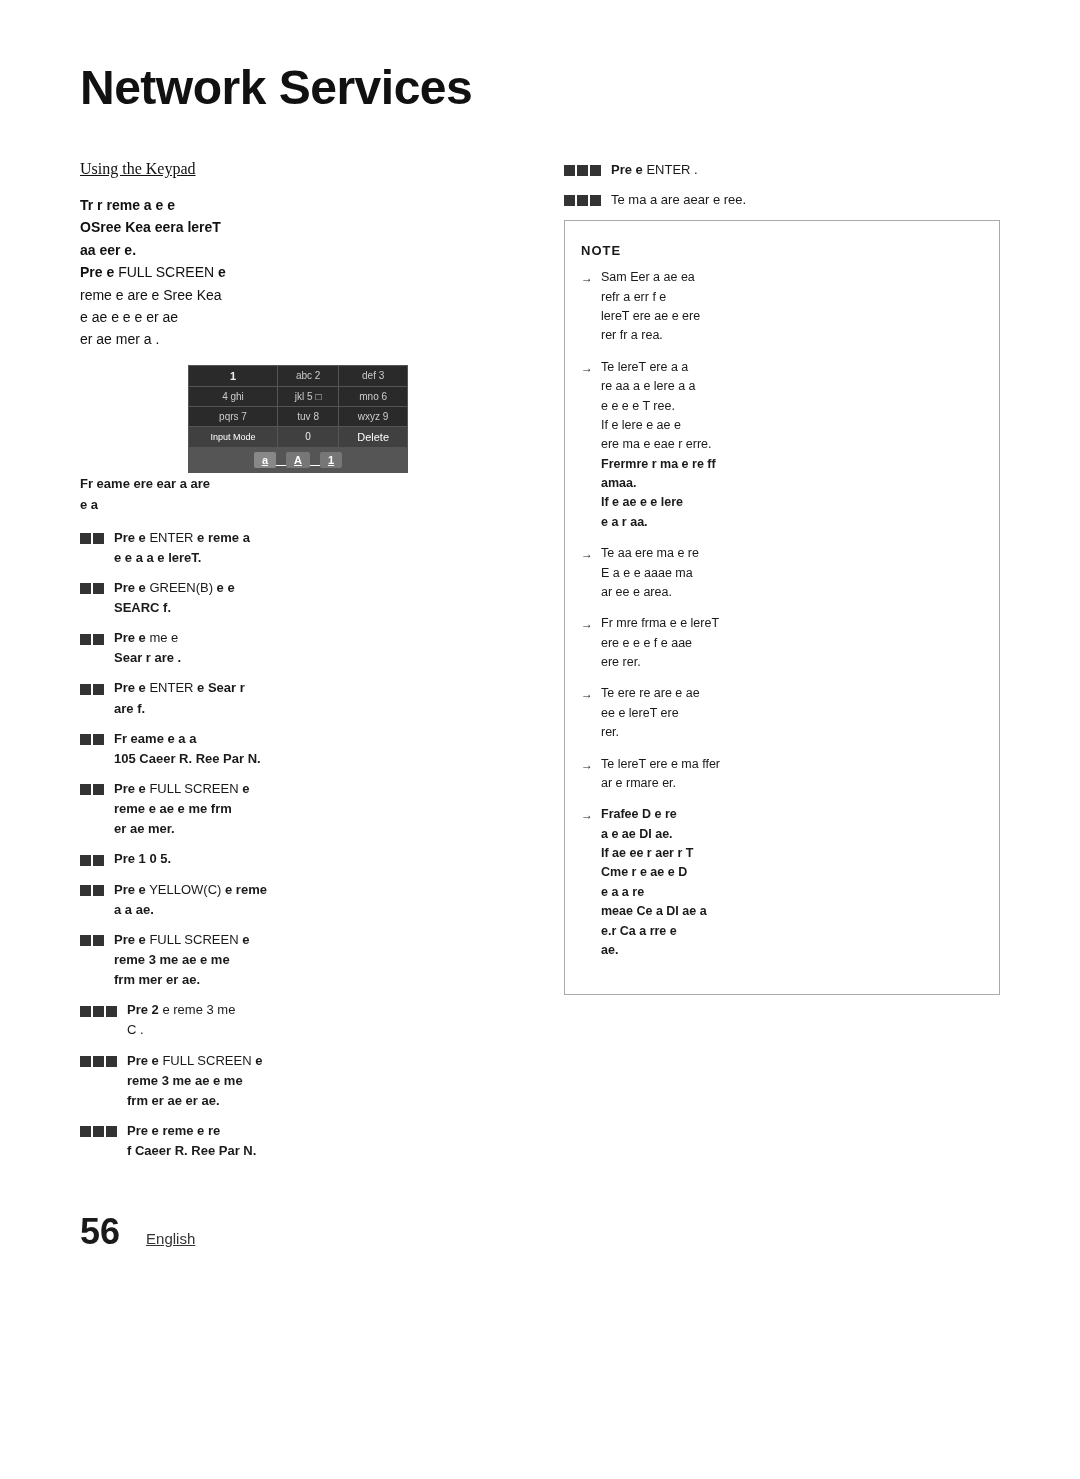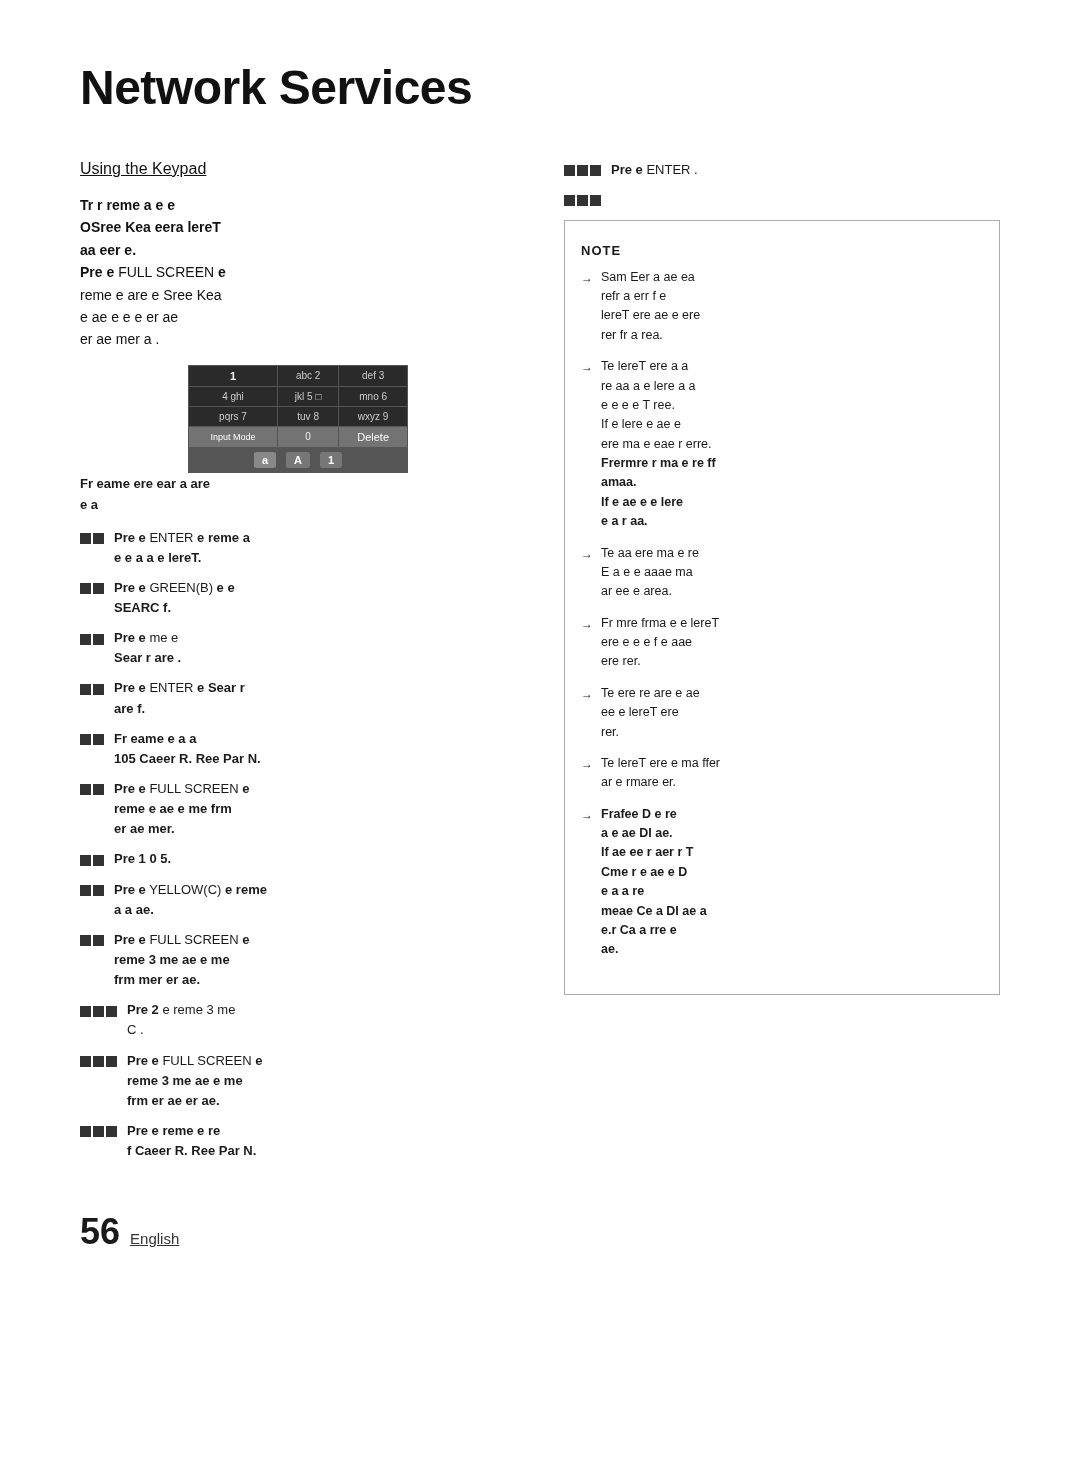--- a/index.html
+++ b/index.html
@@ -30,20 +30,21 @@
       flex: 1;
       min-width: 0;
       padding-top: 0;
     }
     .section-title {
       font-size: 16px;
       font-weight: 400;
       text-decoration: underline;
       margin-bottom: 16px;
       color: #111;
+      font-family: Liberation Serif, serif;
     }
     .intro-text {
       font-size: 14px;
       line-height: 1.6;
       margin-bottom: 14px;
       color: #111;
     }
     .intro-text strong {
       font-weight: 700;
     }
@@ -65,28 +66,29 @@
     }
     .keypad-table td.number {
       font-size: 11px;
       font-weight: 600;
     }
     .keypad-table td.letters {
       font-size: 10px;
       color: #ccc;
     }
     .keypad-table tr.bottom-row td {
-      background: #737373;
+      background: #404040;
       font-size: 10px;
     }
     .keypad-table tr.display-row td {
       background: #444;
       text-align: center;
       font-size: 12px;
       padding: 5px;
+      text-decoration: underline;
     }
     .keypad-table .input-mode {
       background: #555;
       color: #fff;
       font-size: 9px;
     }
     .keypad-table .delete-btn {
       background: #444;
       color: #fff;
       font-size: 9px;
@@ -142,21 +144,21 @@
     .note-text {
       flex: 1;
     }
     .note-text strong {
       font-weight: 700;
     }
     .page-footer {
       margin-top: 40px;
       display: flex;
       align-items: baseline;
-      gap: 10px;
+      gap: 26px;
     }
     .page-number {
       font-size: 36px;
       font-weight: 700;
     }
     .page-lang {
       font-size: 15px;
       color: #333;
       text-decoration: underline;
     }
@@ -400,20 +402,23 @@
     </div>
 
     <div class="step-item">
       <span class="step-icon">
         <span class="icon-squares">
             <span class="sq"></span>
             <span class="sq"></span>
             <span class="sq"></span>
           </span>
       </span>
+      <span class="step-text">
+        Te ma a are aear  e ree.
+      </span>
     </div>
 
     <div class="note-box">
       <div class="note-title">NOTE</div>
 
       <div class="note-item">
         <span class="note-arrow">→</span>
         <span class="note-text">
           Sam Eer a ae  ea<br>
           refr a err f e<br>

